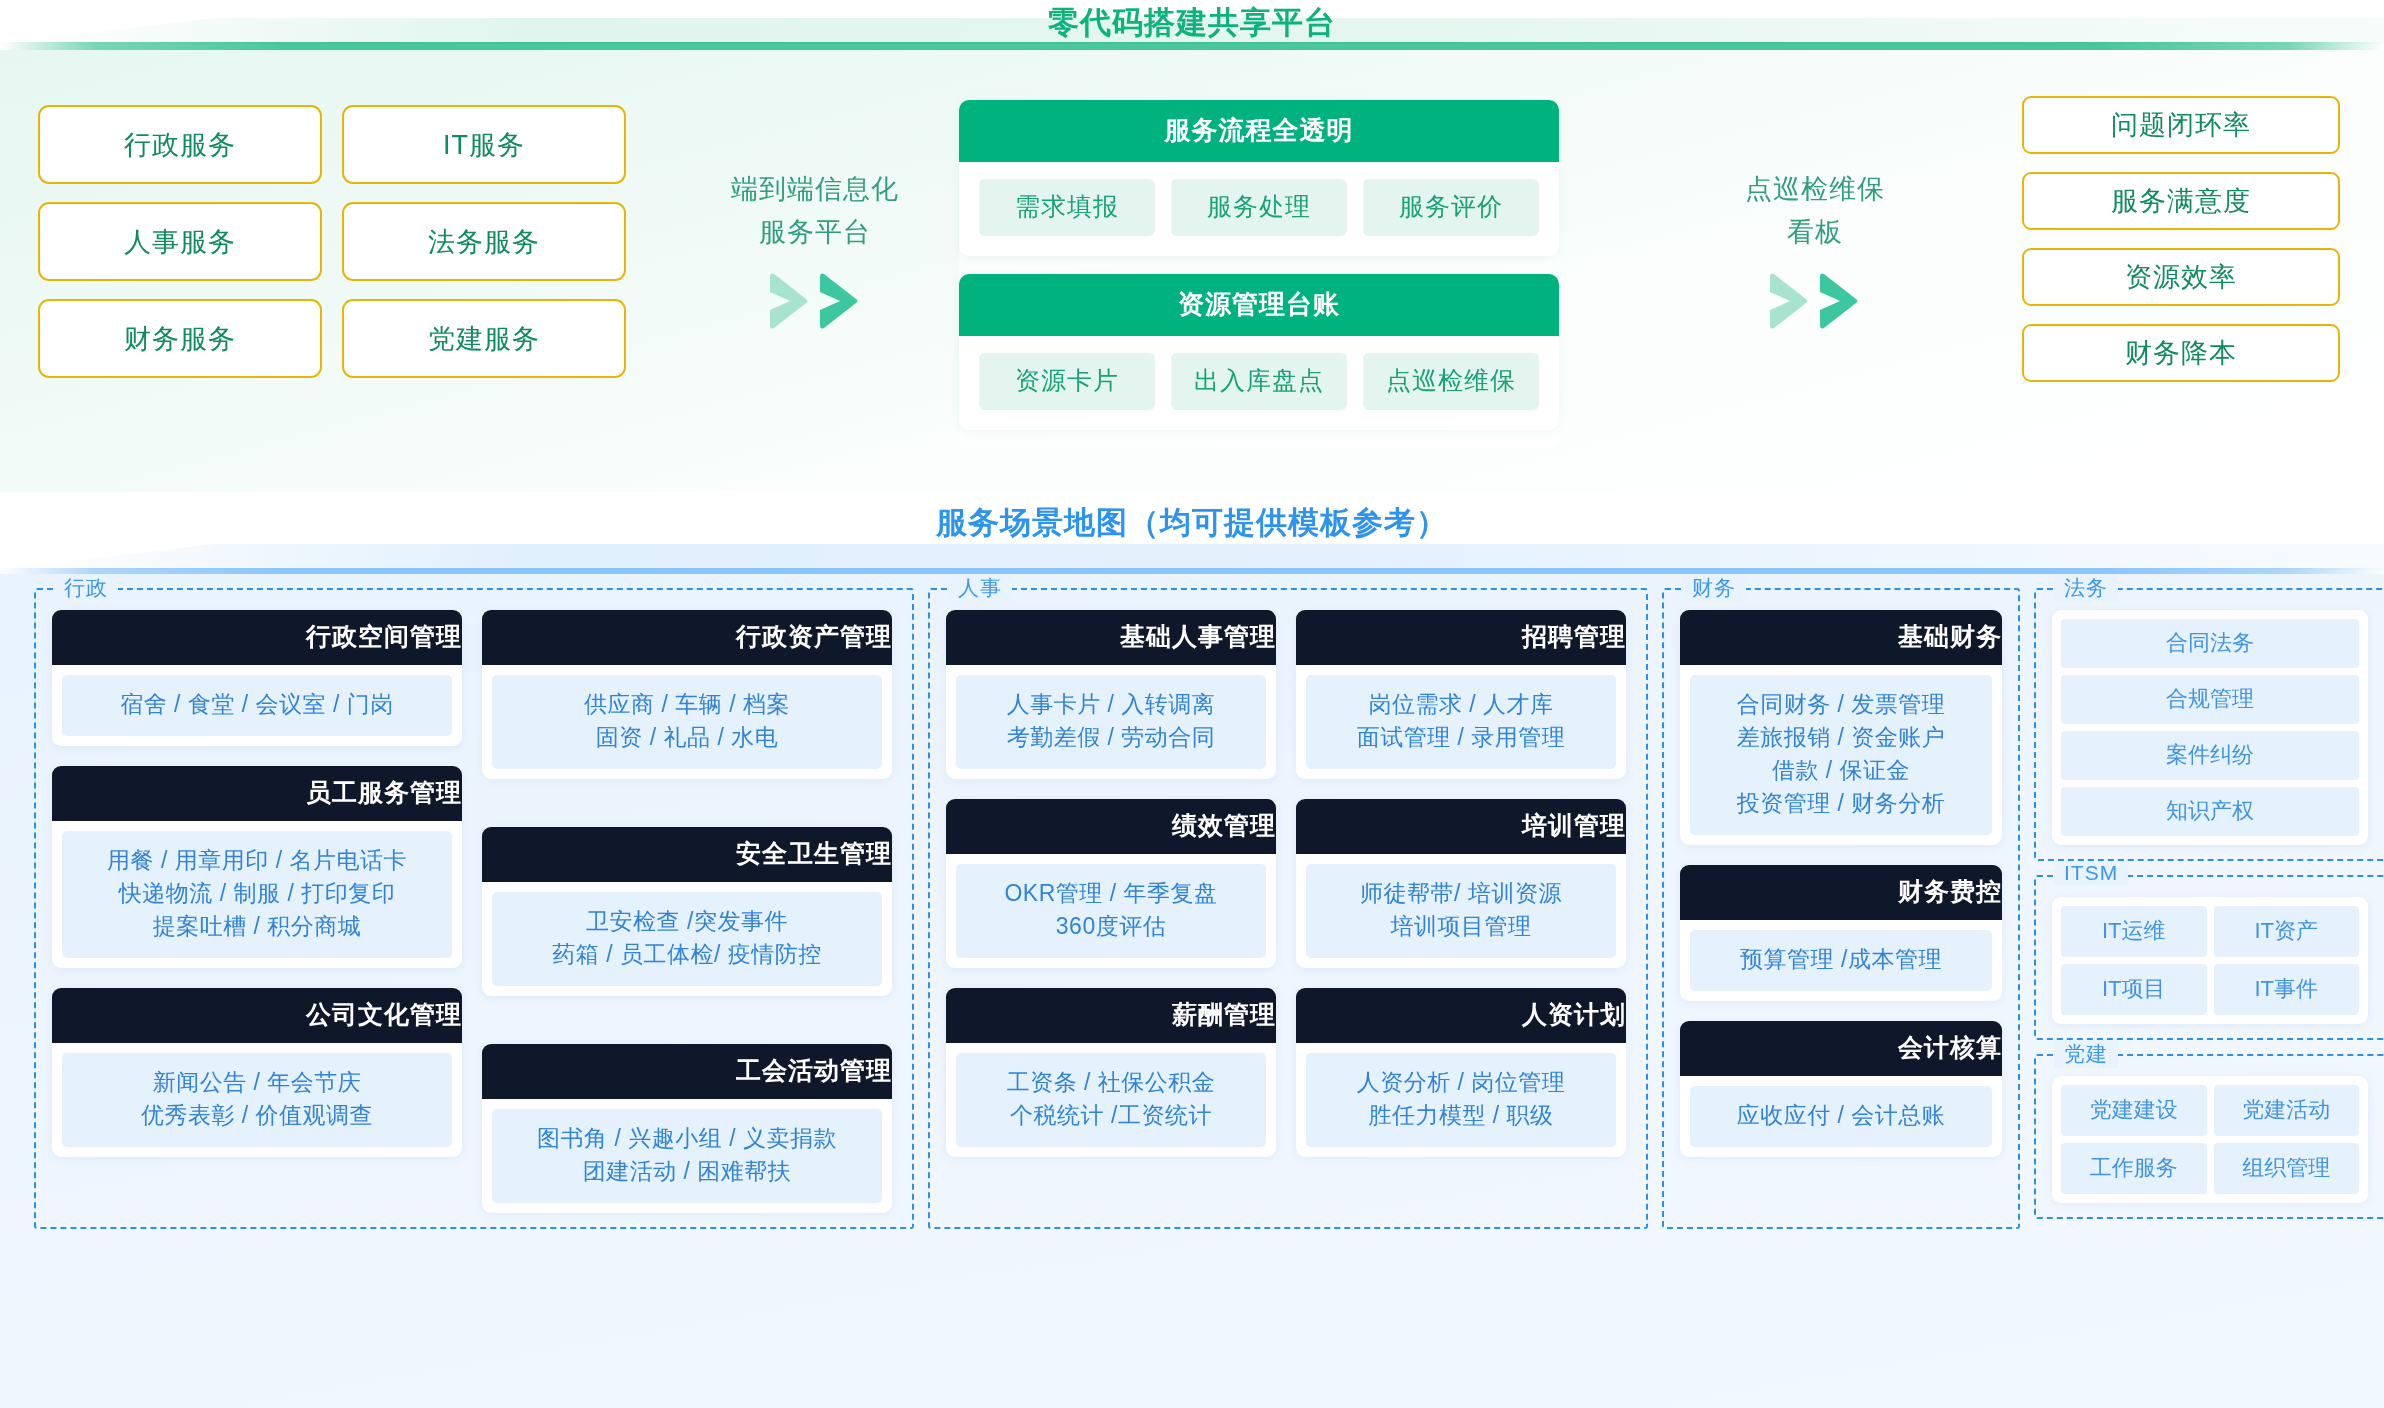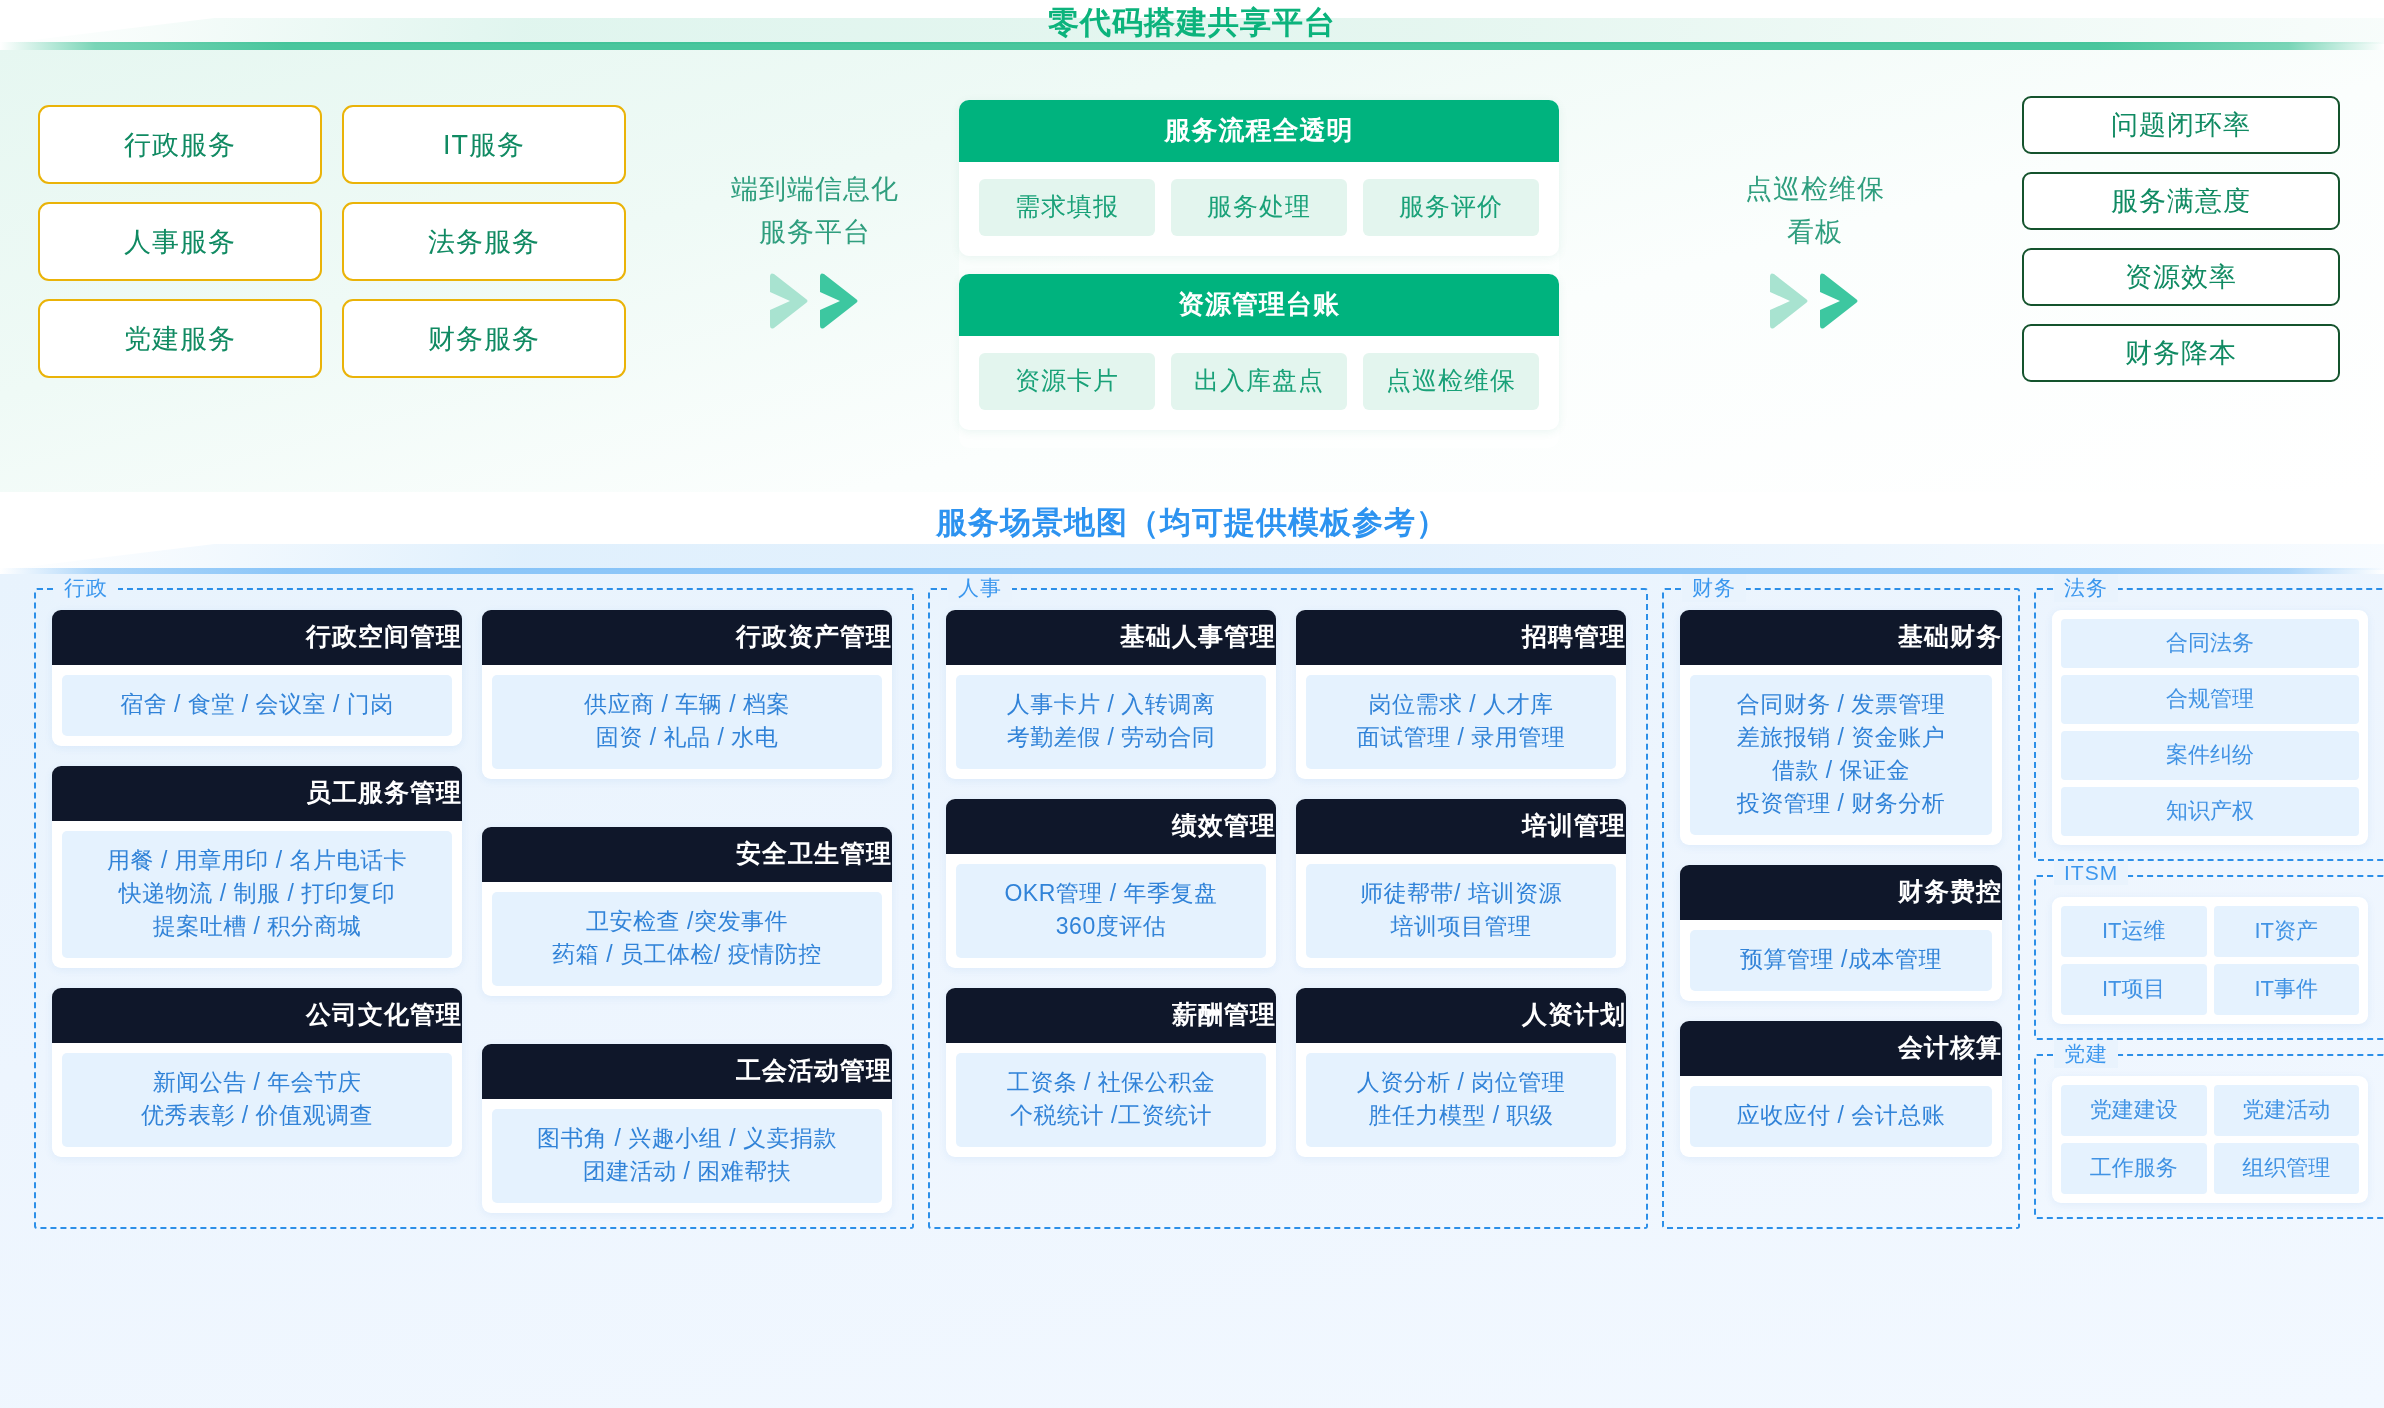--- a/index.html
+++ b/index.html
@@ -67,21 +67,21 @@
   }
   .cp-chips { display: flex; gap: 16px; padding: 17px 20px 20px; }
   .cp-chip {
     flex: 1; background: #E3F5EE; border-radius: 6px; color: #19A178;
     font-size: 25px; text-align: center; padding: 11px 0 13px; letter-spacing: 1px;
   }
 
   
   .kpi-col { position: absolute; left: 2022px; top: 96px; width: 318px; }
   .kpi-box {
-    border: 2px solid #14532d; border-radius: 9px; background: #ffffff;
+    border: 2px solid #eab308; border-radius: 9px; background: #ffffff;
     height: 58px; margin-bottom: 18px;
     display: flex; align-items: center; justify-content: center;
     font-size: 27px; color: #108A62; letter-spacing: 1px;
   }
 
   
   .bot-band { position: absolute; left: 0; top: 492px; width: 2384px; height: 916px; }
   .bot-title {
     position: absolute; left: 0; top: 10px; width: 2384px; text-align: center;
     font-size: 31px; font-weight: bold; color: #2D93F0; letter-spacing: 1px; z-index: 5;
@@ -165,22 +165,22 @@
     <div class="top-skew-fill"></div>
     <div class="top-skew"></div>
     <div class="top-body"></div>
     <div class="top-title">零代码搭建共享平台</div>
 
     <div class="svc-grid">
       <div class="svc-box">行政服务</div>
       <div class="svc-box">IT服务</div>
       <div class="svc-box">人事服务</div>
       <div class="svc-box">法务服务</div>
+      <div class="svc-box">财务服务</div>
       <div class="svc-box">党建服务</div>
-      <div class="svc-box">财务服务</div>
     </div>
 
     <div class="arrow-group-1">
       <div class="arrow-label">端到端信息化</div>
       <div class="arrow-label">服务平台</div>
       <div class="chev-wrap">
         <svg class="chev" viewBox="0 0 44 62" aria-hidden="true">
           <path d="M6 4 L38 29 Q41 31 38 33 L6 58 Q2 60 2 55 L2 40 L22 31 L2 22 L2 7 Q2 2 6 4 Z" fill="#A8E3D0"></path>
         </svg>
         <svg class="chev" viewBox="0 0 44 62" aria-hidden="true">

